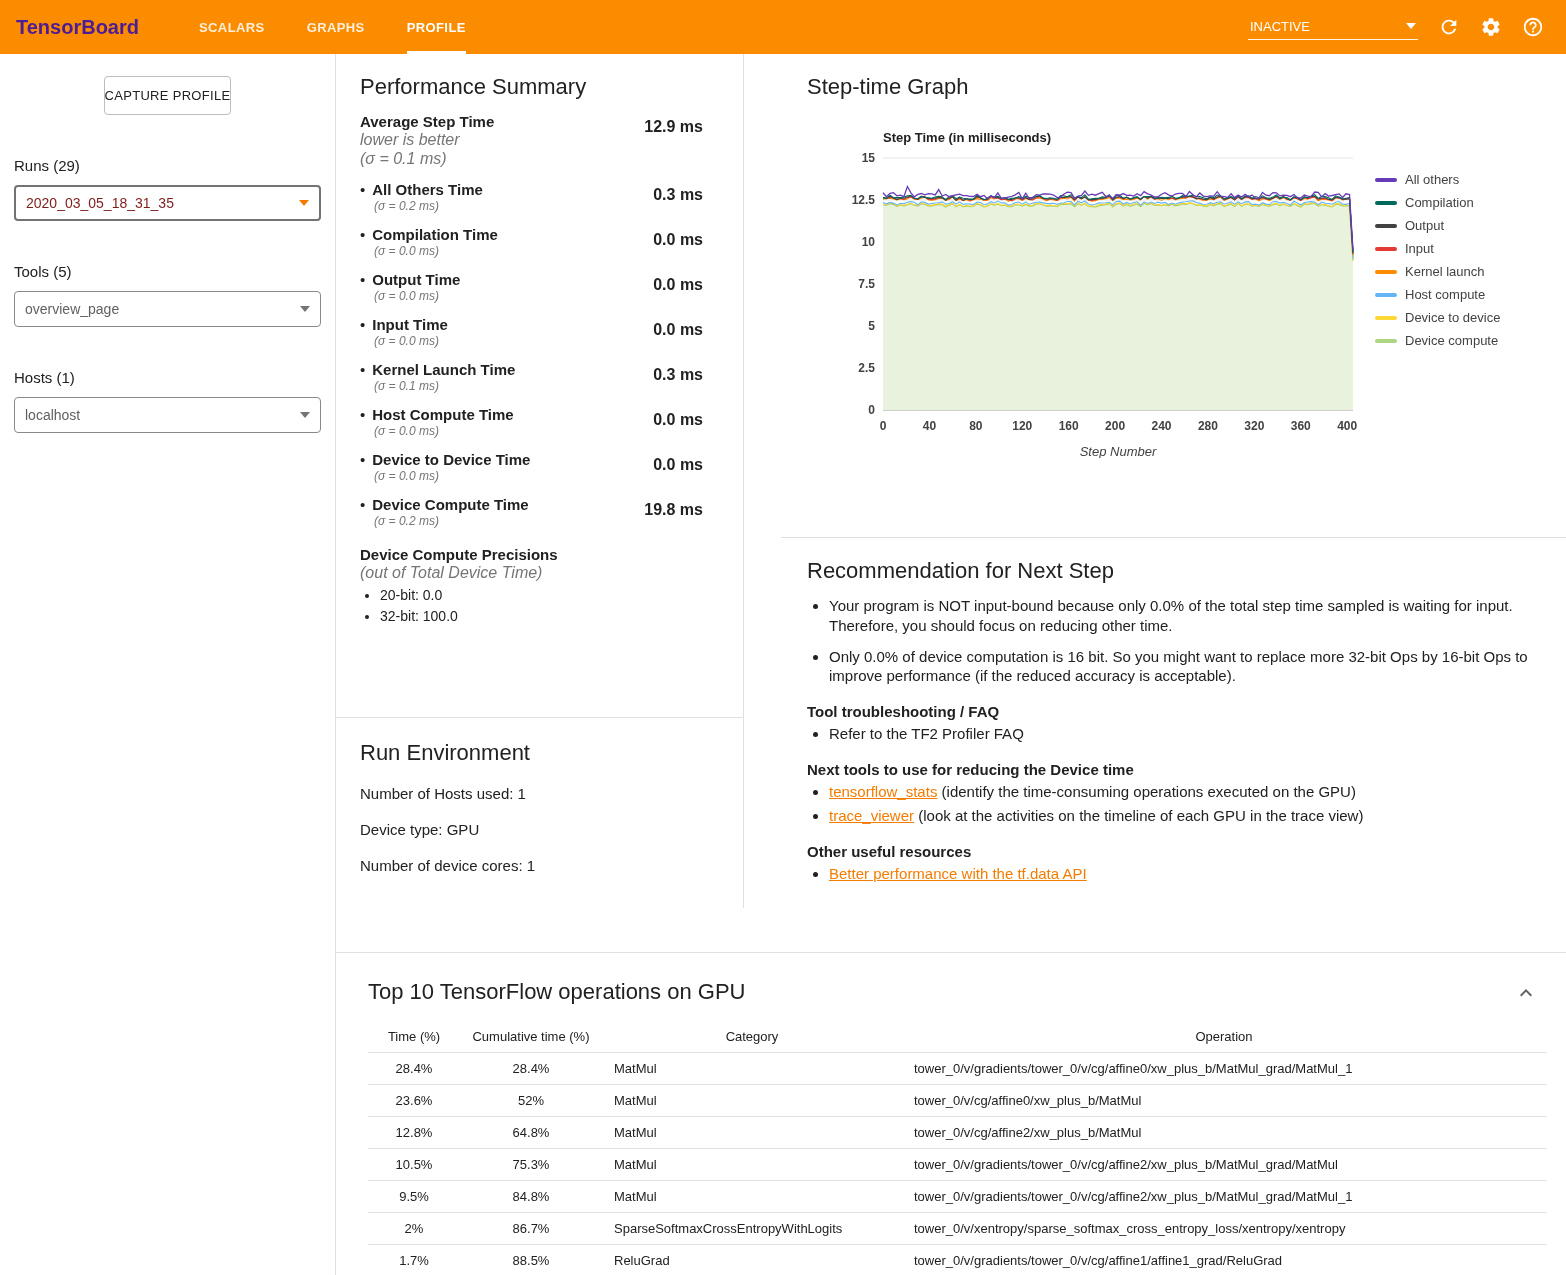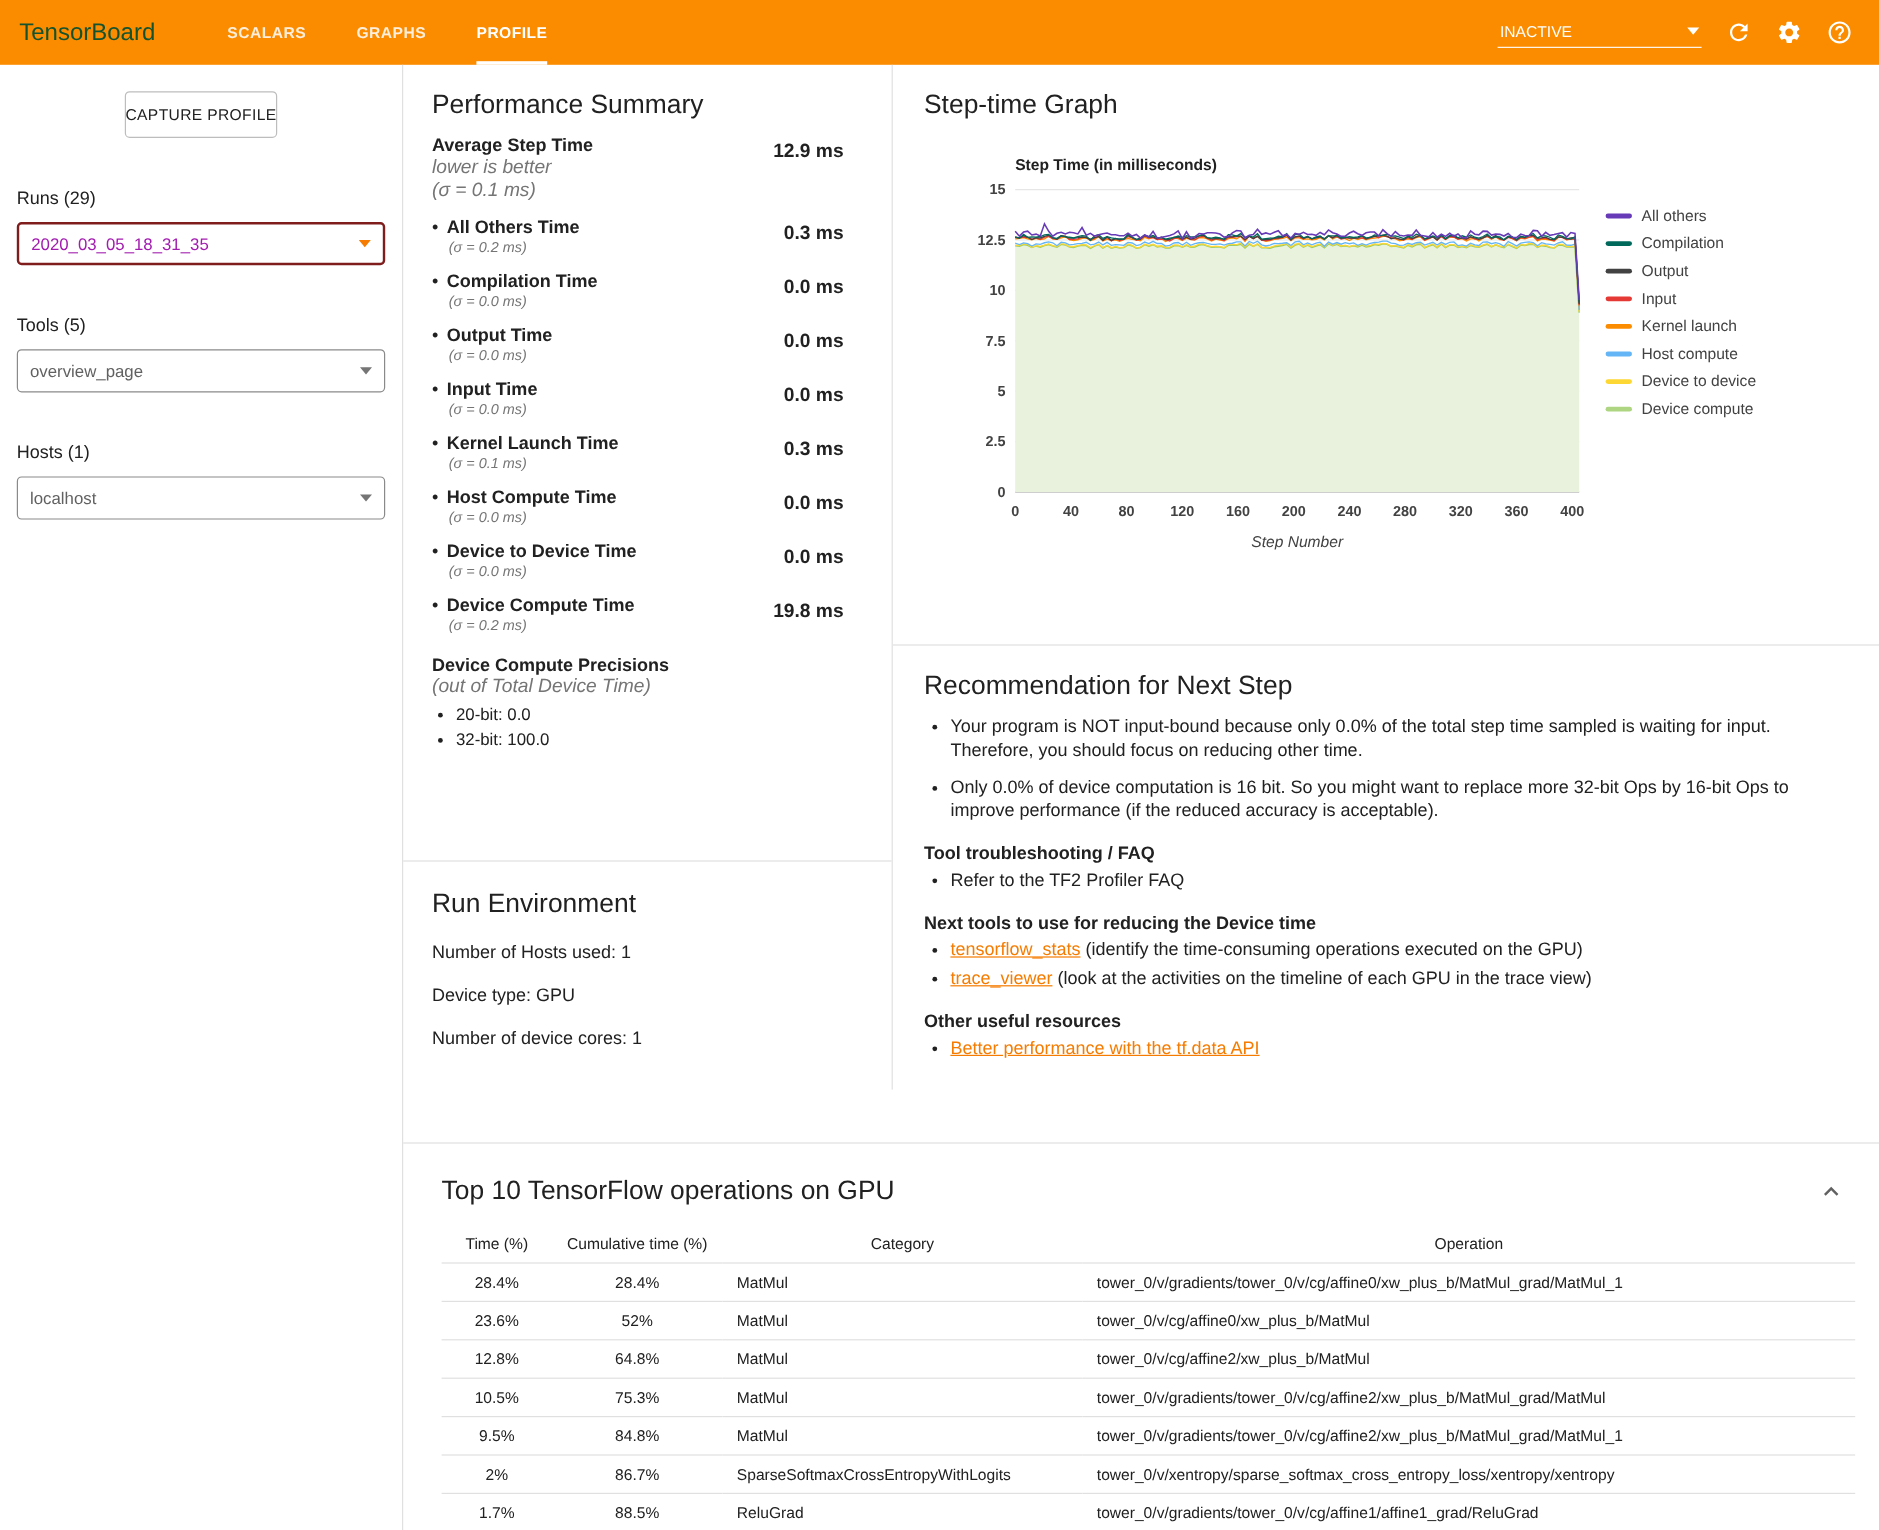--- a/index.html
+++ b/index.html
@@ -3,46 +3,46 @@
 <meta charset="utf-8">
 <style>
   * { box-sizing: border-box; }
   body {
     width: 1566px; height: 1275px; margin: 0; overflow: hidden;
     background: #fff; color: #212121;
     font-family: "Liberation Sans", sans-serif;
   }
   
   .header { height: 54px; background: #fb8c00; display: flex; align-items: center; padding: 0 22px 0 16px; }
-  .brand { color: #14532d; font-size: 20px; font-weight: 400; text-align: right; }
+  .brand { color: #4c1d95; font-size: 20px; font-weight: 700; text-align: right; }
   .tabs { display: flex; margin-left: 60px; height: 54px; }
   .tab { display: flex; align-items: center; margin-right: 42px; color: rgba(255,255,255,.85);
          font-size: 13px; font-weight: 700; letter-spacing: .4px; cursor: pointer;
          border-bottom: 3px solid transparent; border-top: 3px solid transparent; }
   .tab.active { color: #fff; border-bottom-color: #fff; }
   .header-right { margin-left: auto; display: flex; align-items: center; gap: 20px; }
   .status-select { width: 170px; border-bottom: 1px solid rgba(255,255,255,.9); color: #fff; font-size: 13px;
                    display: flex; justify-content: space-between; align-items: center; padding: 4px 2px 5px; cursor: pointer; }
   .caret-white { width: 0; height: 0; border-left: 5px solid transparent; border-right: 5px solid transparent; border-top: 6px solid #fff; }
   .hicon { width: 22px; height: 22px; fill: #fff; cursor: pointer; flex-shrink: 0; }
   
   .layout { display: flex; height: 1221px; }
   .sidebar { width: 335px; flex-shrink: 0; padding: 18px 14px 0; }
   .capture-btn { display: block; margin: 4px auto 0; padding: 11px 0; font-size: 13px; font-weight: 500;
                  letter-spacing: .3px; color: #212121; background: #fff; border: 1px solid #bdbdbd;
                  border-radius: 4px; cursor: pointer; font-family: inherit; }
   .side-label { font-size: 15px; margin-top: 42px; }
   .dropdown { margin-top: 11px; height: 36px; border: 1px solid #8a8a8a; border-radius: 4px; background: #fff;
               display: flex; align-items: center; justify-content: space-between; padding: 0 10px;
               font-size: 14px; color: #616161; cursor: pointer; }
-  .dropdown.focused { border: 2px solid #7f1d1d; color: #a21caf; }
+  .dropdown.focused { border: 2px solid #737373; color: #7f1d1d; }
   .caret-gray { width: 0; height: 0; border-left: 5px solid transparent; border-right: 5px solid transparent; border-top: 6px solid #757575; }
   .caret-orange { width: 0; height: 0; border-left: 5px solid transparent; border-right: 5px solid transparent; border-top: 6px solid #f57c00; }
   .main { flex: 1; display: flex; flex-direction: column; border-left: 1px solid #e0e0e0; min-width: 0; }
-  .cols { display: flex; }
+  .cols { display: flex; gap: 37px; }
   .col-left { width: 408px; flex-shrink: 0; border-right: 1px solid #e0e0e0; }
   .col-right { flex: 1; min-width: 0; }
   .section-title { font-size: 22px; font-weight: 400; margin: 0; }
   
   .perf { height: 664px; border-bottom: 1px solid #e0e0e0; padding: 20px 40px 0 24px; }
   .perf-row { display: flex; justify-content: space-between; margin-top: 13px; }
   .perf-label { font-size: 15px; font-weight: 700; }
   .bullet { margin-right: 7px; font-weight: 400; }
   .perf-sigma { font-size: 12px; font-style: italic; color: #757575; margin-left: 14px; margin-top: 1px; }
   .perf-note { font-size: 16px; font-style: italic; color: #757575; margin-top: 1px; }

